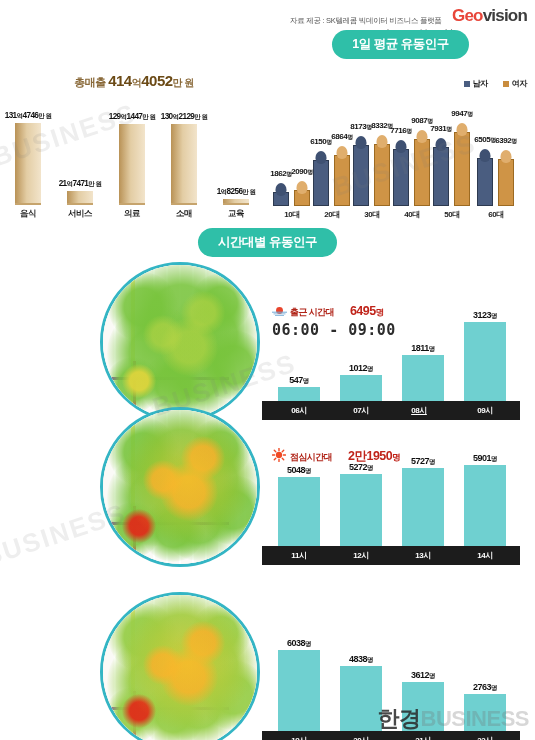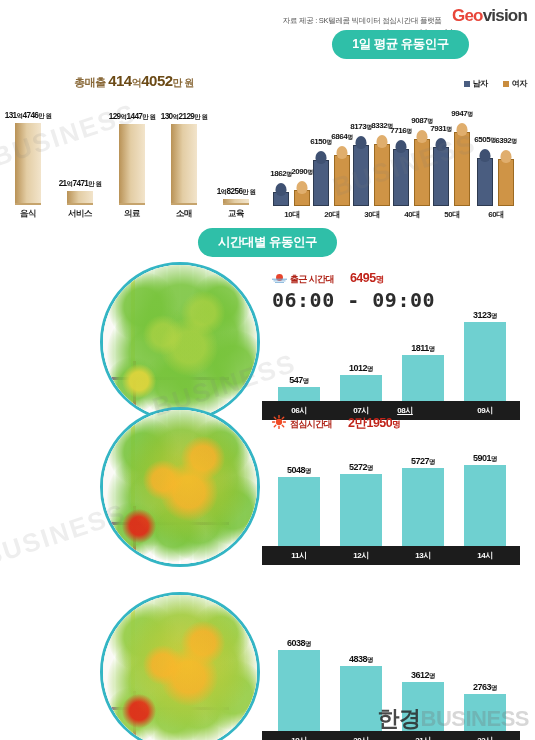--- a/index.html
+++ b/index.html
@@ -90,26 +90,26 @@
     position: absolute; left: 100px; top: 2px;
     width: 160px; height: 160px; border-radius: 50%;
     border: 3px solid #34b5c4; overflow: hidden; background: #f3f1ec;
   }
   .hm-inner { position: absolute; inset: 0; }
   .hm-yellow-line { position:absolute; background:#f2e58c; }
   .hm-pink { position: absolute; background: #e8336b; }
   .hm-purple { position: absolute; background: #8b3fb5; height: 3px; }
 
   .tinfo { position: absolute; left: 272px; top: 8px; }
-  .tinfo-row1 { white-space: nowrap; }
+  .tinfo-row1 { white-space: nowrap; margin-top: 33px; }
   .tico { display: inline-block; width: 15px; height: 13px; vertical-align: -2px; position: relative; }
   .tlabel { font-size: 9px; font-weight: bold; letter-spacing: -0.6px; color: #b02418; margin-left: 3px; }
   .tcount { font-size: 12.5px; font-weight: bold; color: #c0241a; margin-left: 16px; letter-spacing: -0.5px; }
   .tcount .u { font-size: 8.5px; }
-  .trange { font-size: 20px; font-weight: bold; color: #2c2c2c; letter-spacing: 0.5px; margin-top: 2px; font-family: "DejaVu Sans Mono", monospace; }
+  .trange { font-size: 15px; font-weight: bold; color: #2c2c2c; letter-spacing: 0.5px; margin-top: 2px; font-family: "DejaVu Sans Mono", monospace; }
 
   .tbars { position: absolute; left: 262px; top: 48px; width: 258px; height: 112px; }
   .tbase { position: absolute; left: 0; bottom: 0; width: 258px; height: 19px; background: #1c1c1c; }
   .tbar-col { position: absolute; bottom: 19px; width: 62px; text-align: center; }
   .tbar { width: 42px; margin: 0 auto; background: #6fd0d0; }
   .tbar-val { font-size: 9px; font-weight: bold; color: #111; letter-spacing: -0.5px; margin-bottom: 1px; white-space: nowrap; }
   .tbar-val .u { font-size: 6.5px; }
   .thour { position: absolute; bottom: 4px; width: 62px; text-align: center;
       font-size: 8px; font-weight: bold; color: #fff; letter-spacing: -0.4px; }
 
@@ -117,21 +117,21 @@
   .wm { position: absolute; color: rgba(120,120,120,0.13); font-weight: bold;
         font-size: 26px; letter-spacing: 2px; pointer-events: none; user-select: none; }
   .wm-bottom { position: absolute; right: 6px; bottom: 6px; font-size: 22px;
       font-weight: bold; color: rgba(110,110,110,0.28); letter-spacing: -0.5px; }
   .wm-bottom .ko { color: rgba(40,40,40,0.85); }
 </style>
 </head>
 <body>
 
 <div class="header">
-  <span class="src-line1">자료 제공 : SK텔레콤 빅데이터 점심시간대 플랫폼</span>
+  <span class="src-line1">자료 제공 : SK텔레콤 빅데이터 비즈니스 플랫폼</span>
   <span class="logo">
     <span class="geo">Geo</span><span class="vision">vision</span>
   </span>
   <span class="src-line2">(www.geovision.co.kr)</span>
 </div>
 
 <div id="sales-section">
   <div class="total-sales">
     <span>총매출</span>
     <span class="big">414</span><span class="unit">억</span><span class="big">4052</span><span class="unit">만 원</span>
@@ -310,21 +310,21 @@
       <div class="thour" style="left: 6px;">06시</div>
       <div class="tbar-col" style="left: 68px;">
         <div class="tbar-val">1012<span class="u">명</span></div>
         <div class="tbar" style="height:25.59764705882353px"></div>
       </div>
       <div class="thour" style="left: 68px;">07시</div>
       <div class="tbar-col" style="left: 130px;">
         <div class="tbar-val">1811<span class="u">명</span></div>
         <div class="tbar" style="height:45.80764705882353px"></div>
       </div>
-      <div class="thour" style="left: 112px; text-decoration: underline;">08시</div>
+      <div class="thour" style="left: 126px; text-decoration: underline;">08시</div>
       <div class="tbar-col" style="left: 192px;">
         <div class="tbar-val">3123<span class="u">명</span></div>
         <div class="tbar" style="height:78.99352941176471px"></div>
       </div>
       <div class="thour" style="left: 192px;">09시</div>
     </div>
   </div>
 <div class="time-block" id="time-block-2">
     <div class="heatmap">
       <div class="hm-inner" style="background: repeating-linear-gradient(90deg, rgb(251, 250, 247) 0px, rgb(251, 250, 247) 11px, rgb(255, 255, 255) 11px, rgb(255, 255, 255) 13px), repeating-linear-gradient(0deg, rgb(246, 244, 239) 0px, rgb(246, 244, 239) 13px, rgb(255, 255, 255) 13px, rgb(255, 255, 255) 15px);">

